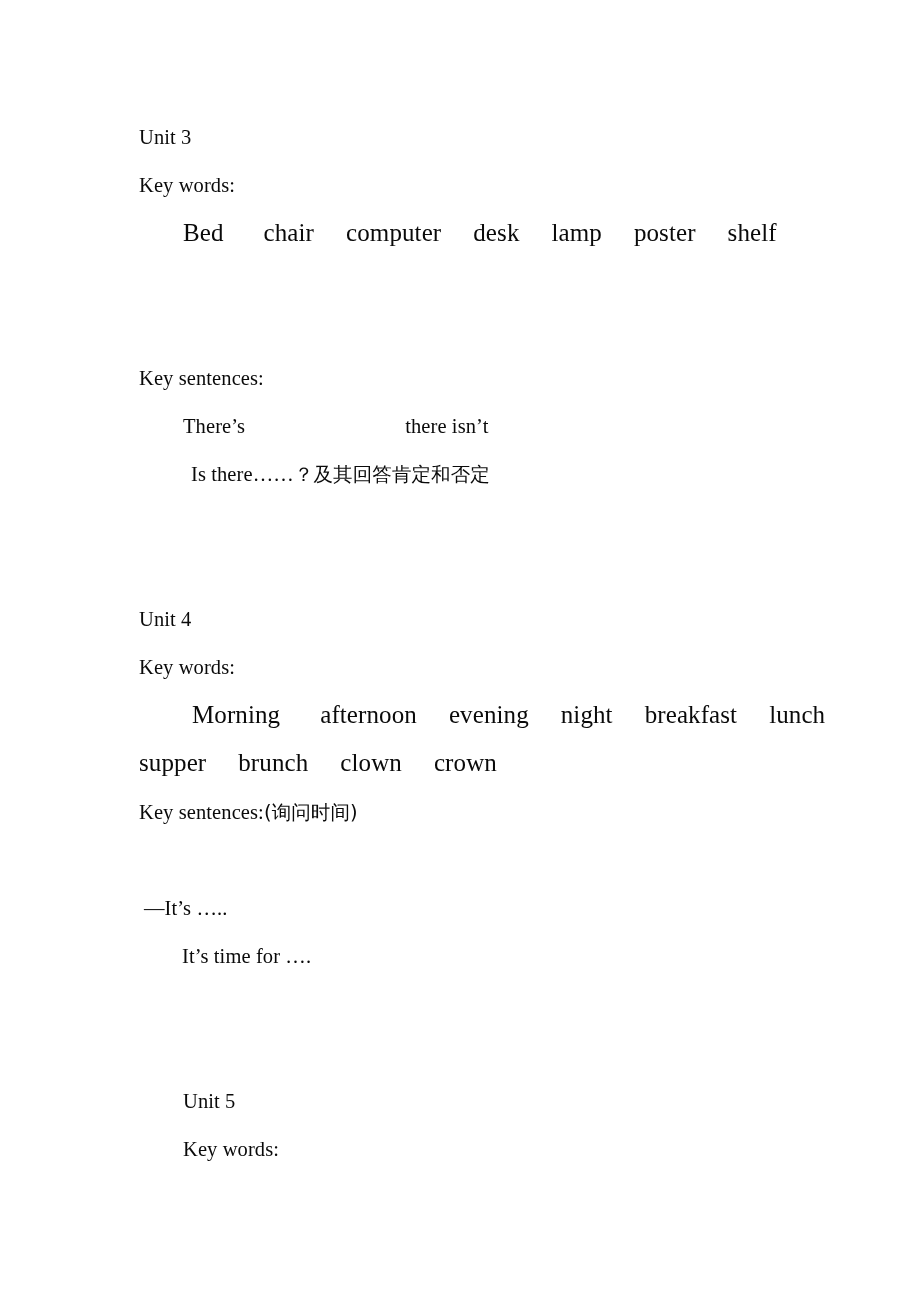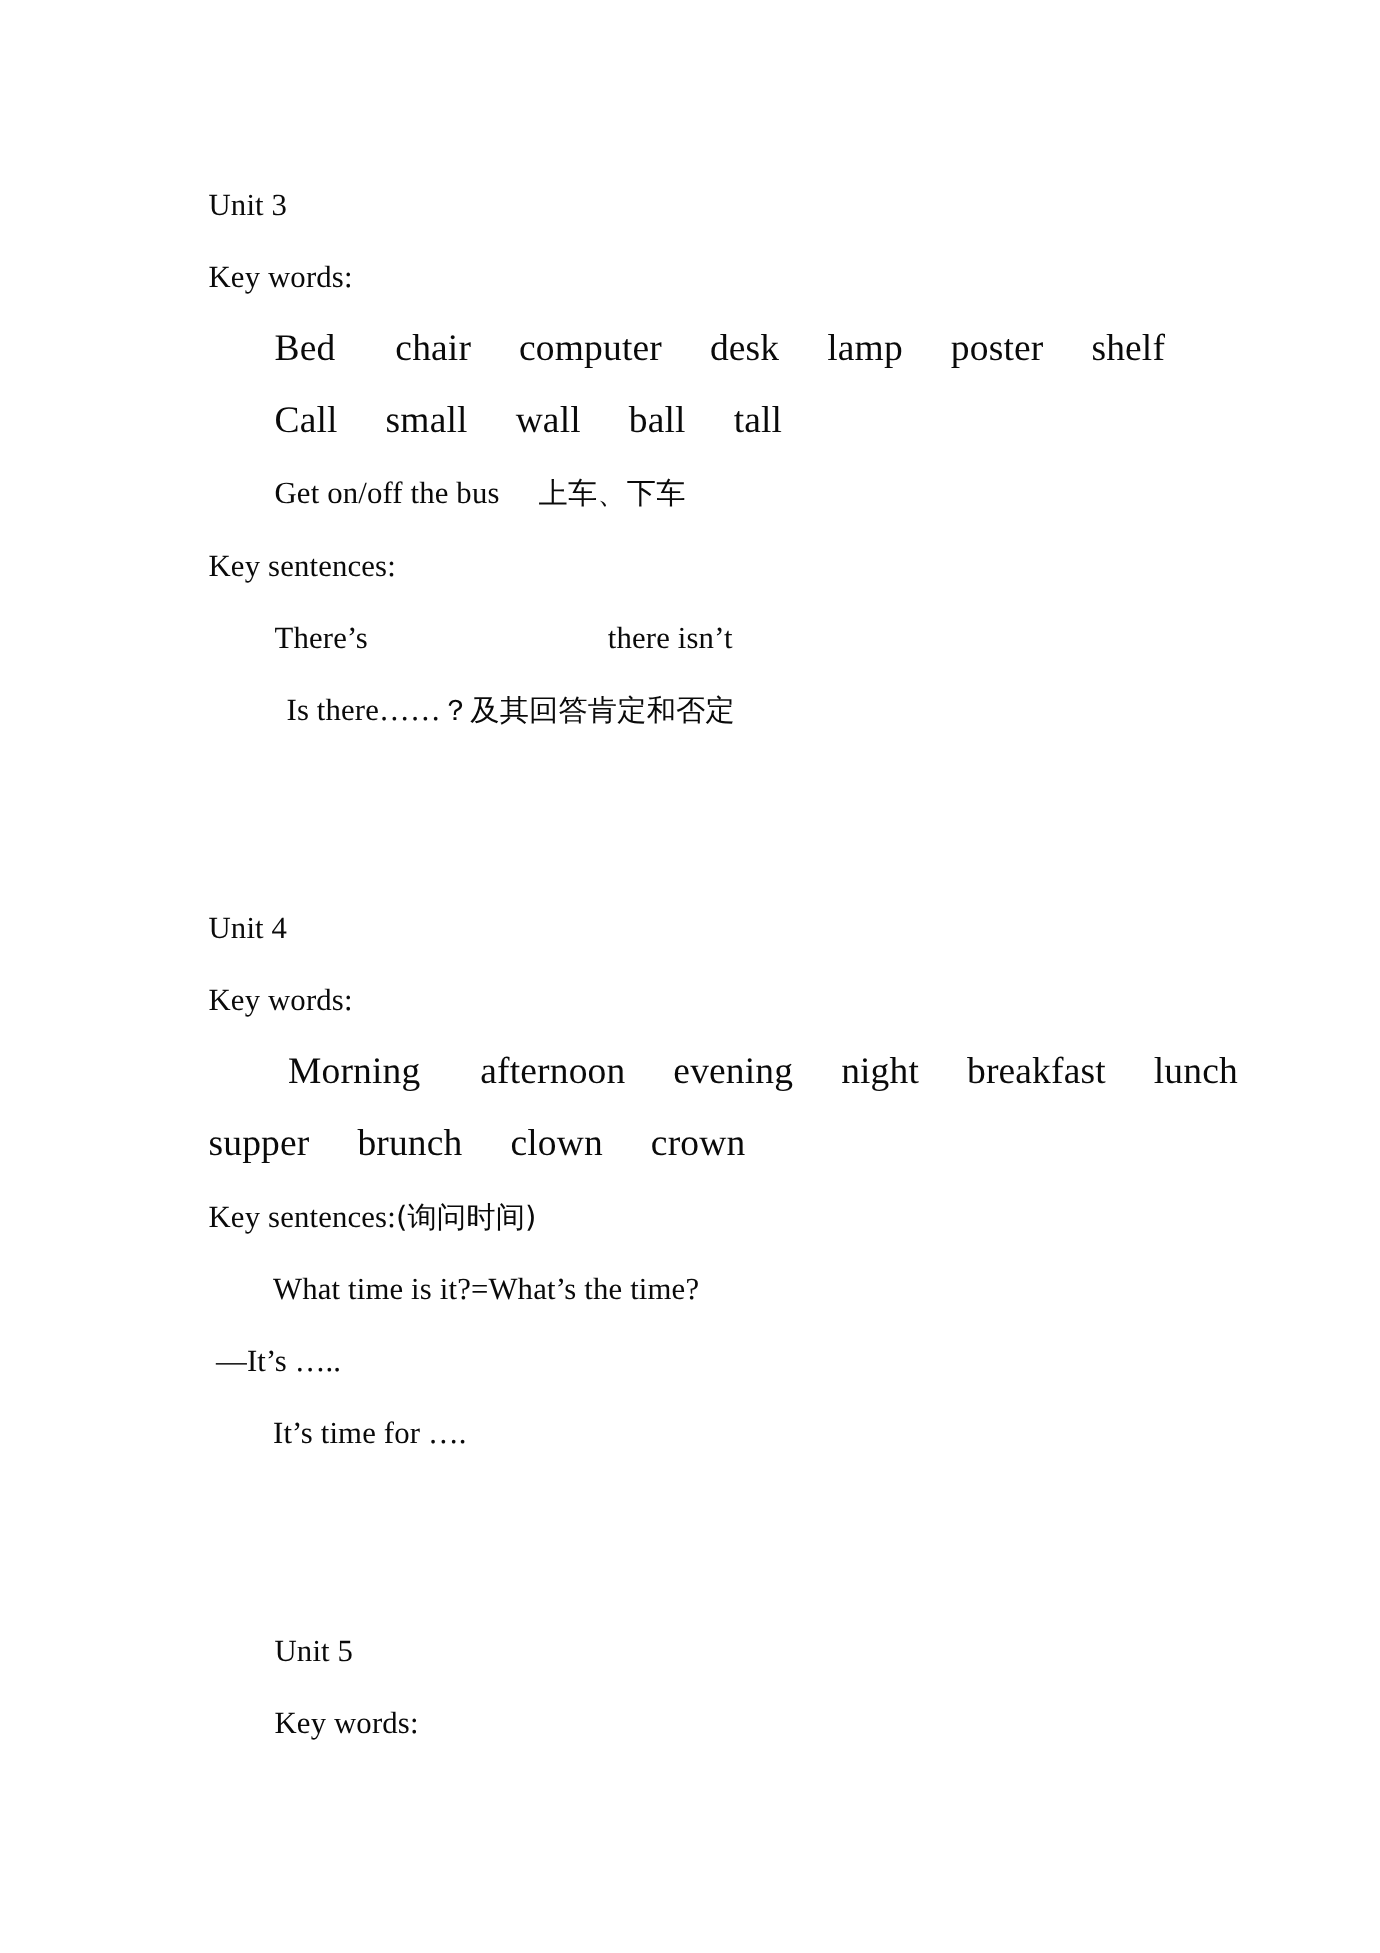--- a/index.html
+++ b/index.html
@@ -53,41 +53,38 @@
 <body>
 
 <div class="page">
 
   <div class="line heading" style="left:139px; top:124px;">Unit 3</div>
 
   <div class="line heading" style="left:139px; top:172px;">Key words:</div>
 
   <div class="line wordrow" style="left:183px; top:220px;"><span>Bed</span><span class="gap-lg"></span><span>chair</span><span class="gap-md"></span><span>computer</span><span class="gap-md"></span><span>desk</span><span class="gap-md"></span><span>lamp</span><span class="gap-md"></span><span>poster</span><span class="gap-md"></span><span>shelf</span></div>
 
-  <div class="line wordrow" style="left:183px; top:268px;"><span>Call</span><span class="gap-md"></span><span>small</span><span class="gap-md"></span><span>wall</span><span class="gap-md"></span><span>ball</span><span class="gap-md"></span><span>tall</span></div>
 
-  <div class="line" style="left:183px; top:316px;"><span>Get on/off the bus</span><span class="gap-sm"></span><span class="cn">上车、下车</span></div>
 
   <div class="line heading" style="left:139px; top:365px;">Key sentences:</div>
 
   <div class="line" style="left:183px; top:413px;"><span>There’s</span><span class="gap-xl"></span><span>there isn’t</span></div>
 
   <div class="line" style="left:191px; top:461px;"><span>Is there……</span><span class="cn">？及其回答肯定和否定</span></div>
 
   <div class="line heading" style="left:139px; top:606px;">Unit 4</div>
 
   <div class="line heading" style="left:139px; top:654px;">Key words:</div>
 
   <div class="line wordrow" style="left:192px; top:702px;"><span>Morning</span><span class="gap-lg"></span><span>afternoon</span><span class="gap-md"></span><span>evening</span><span class="gap-md"></span><span>night</span><span class="gap-md"></span><span>breakfast</span><span class="gap-md"></span><span>lunch</span></div>
 
   <div class="line wordrow" style="left:139px; top:750px;"><span>supper</span><span class="gap-md"></span><span>brunch</span><span class="gap-md"></span><span>clown</span><span class="gap-md"></span><span>crown</span></div>
 
   <div class="line heading" style="left:139px; top:799px;"><span>Key sentences:</span><span class="cn">(询问时间)</span></div>
 
-  <div class="line" style="left:182px; top:847px;">What time is it?=What’s the time?</div>
 
   <div class="line" style="left:144px; top:895px;">—It’s …..</div>
 
   <div class="line" style="left:182px; top:943px;">It’s time for ….</div>
 
   <div class="line heading" style="left:183px; top:1088px;">Unit 5</div>
 
   <div class="line heading" style="left:183px; top:1136px;">Key words:</div>
 
 </div>

